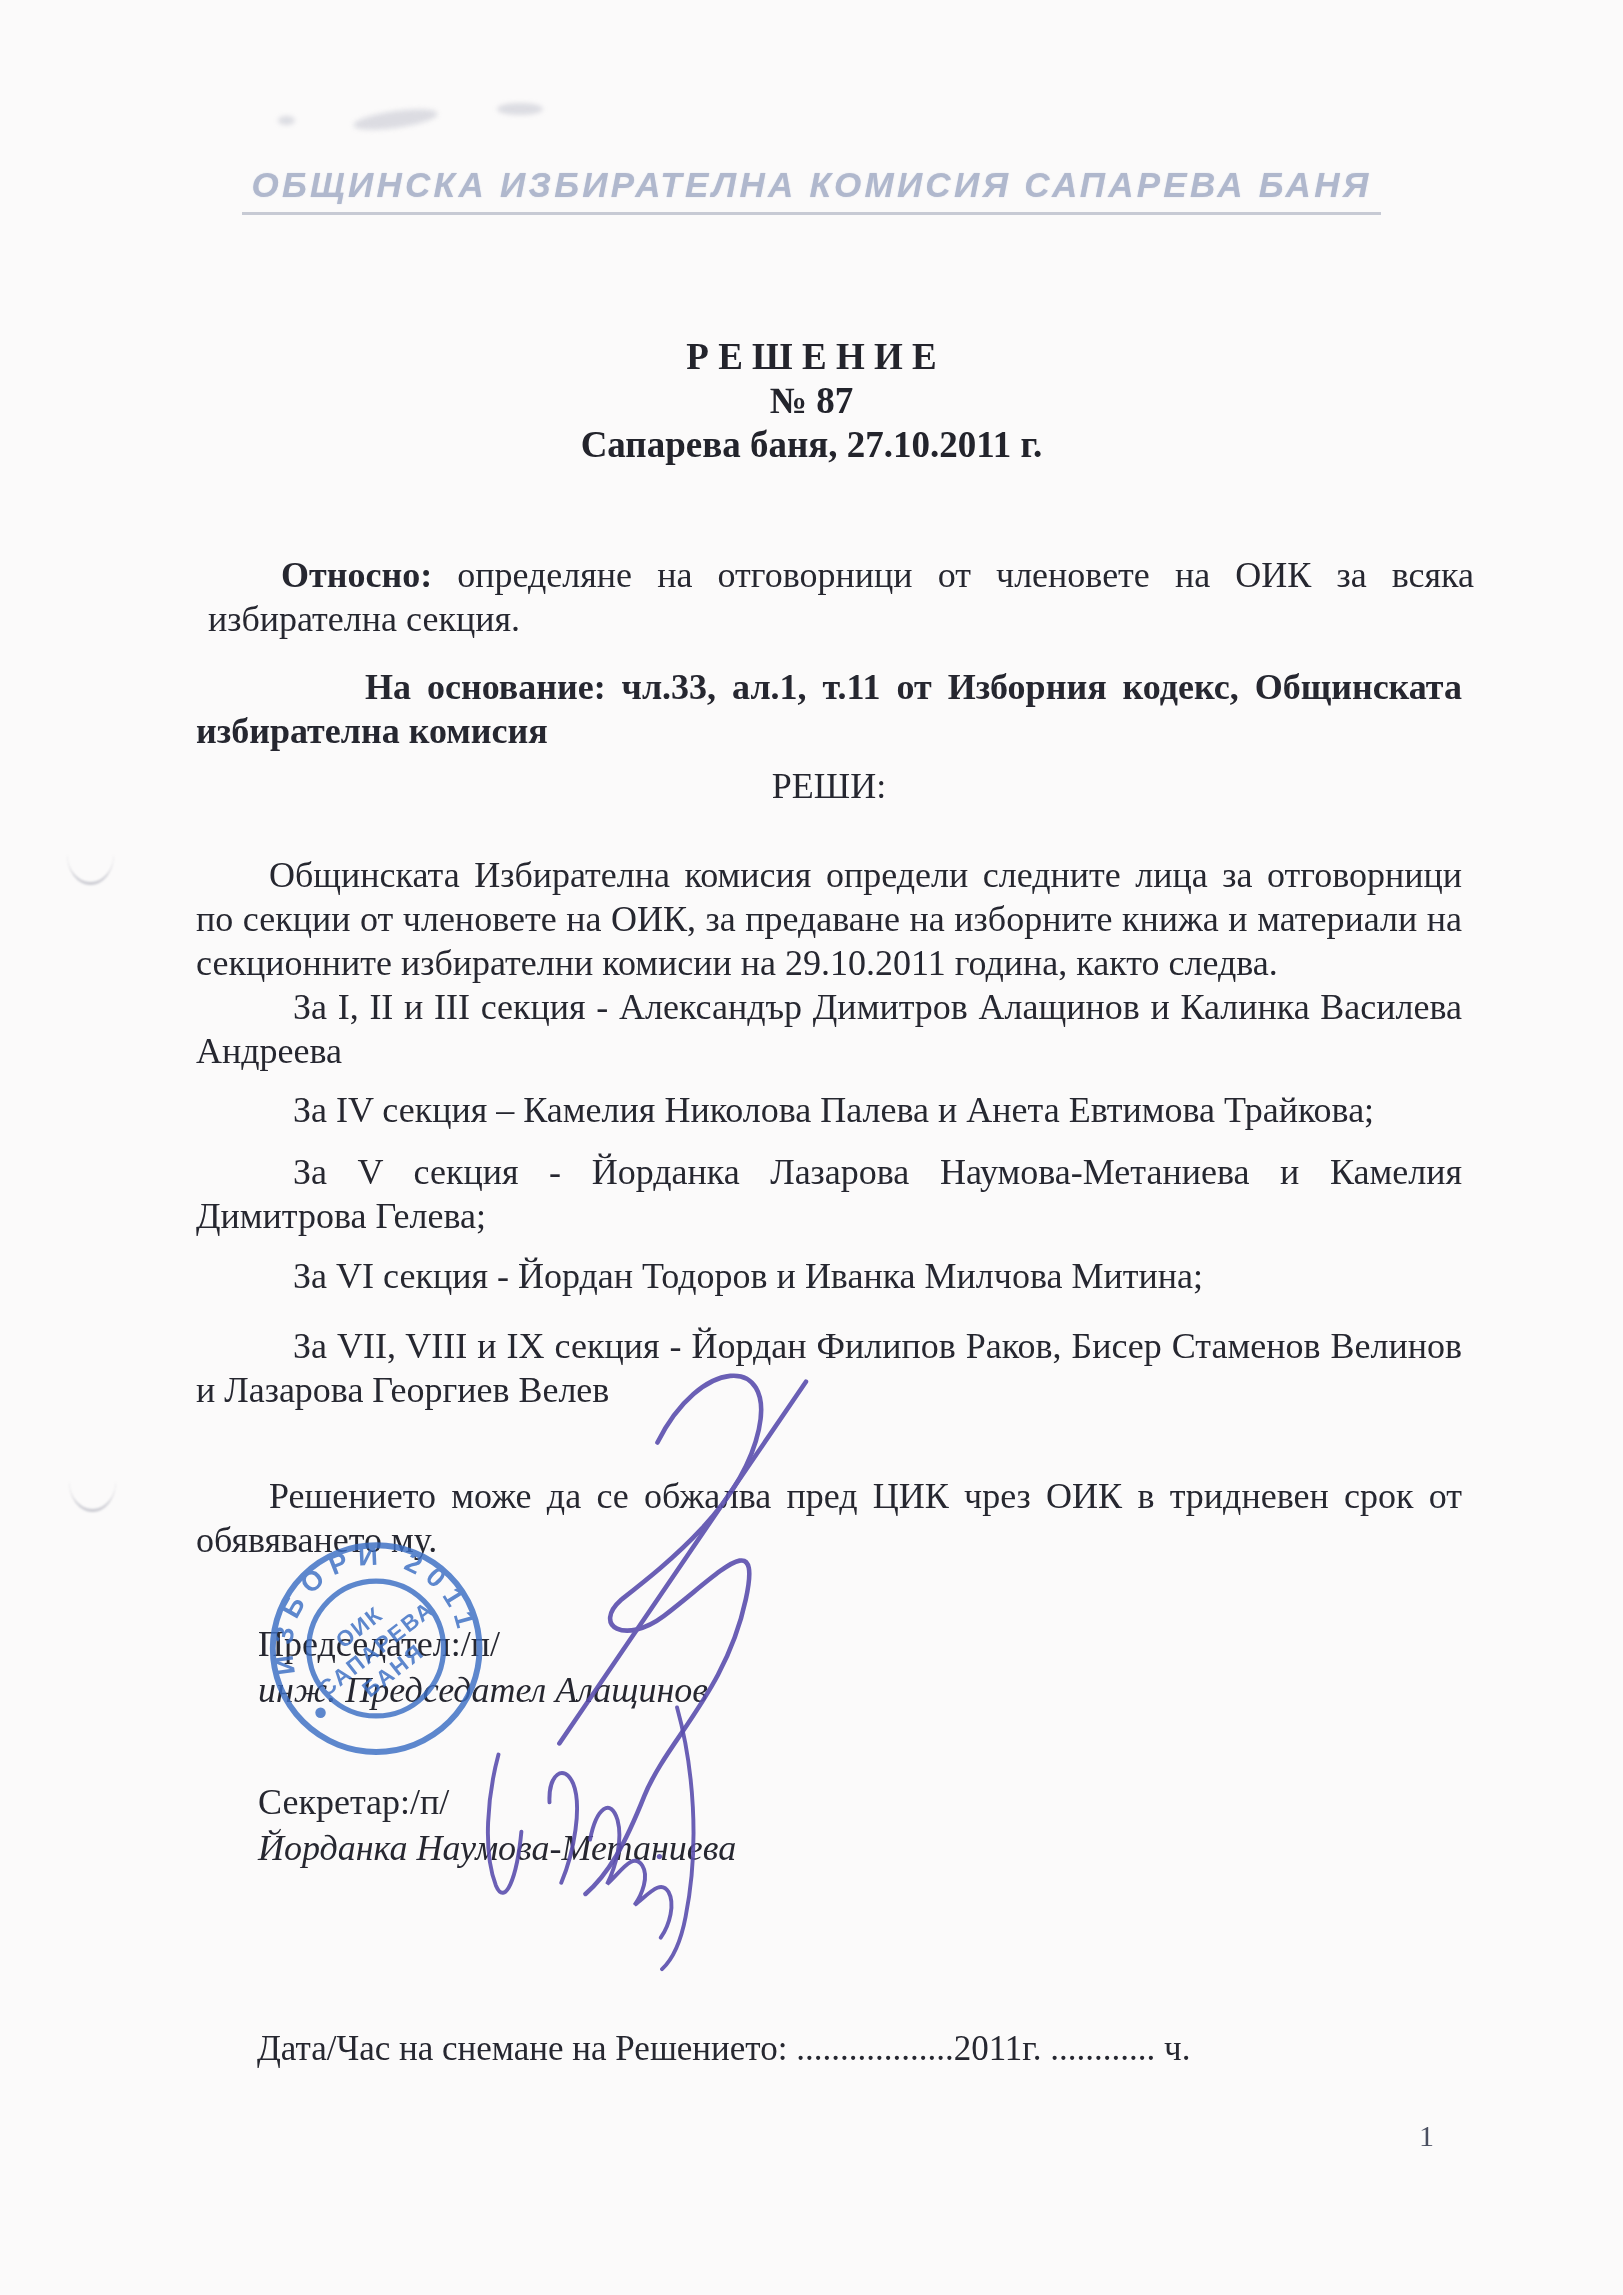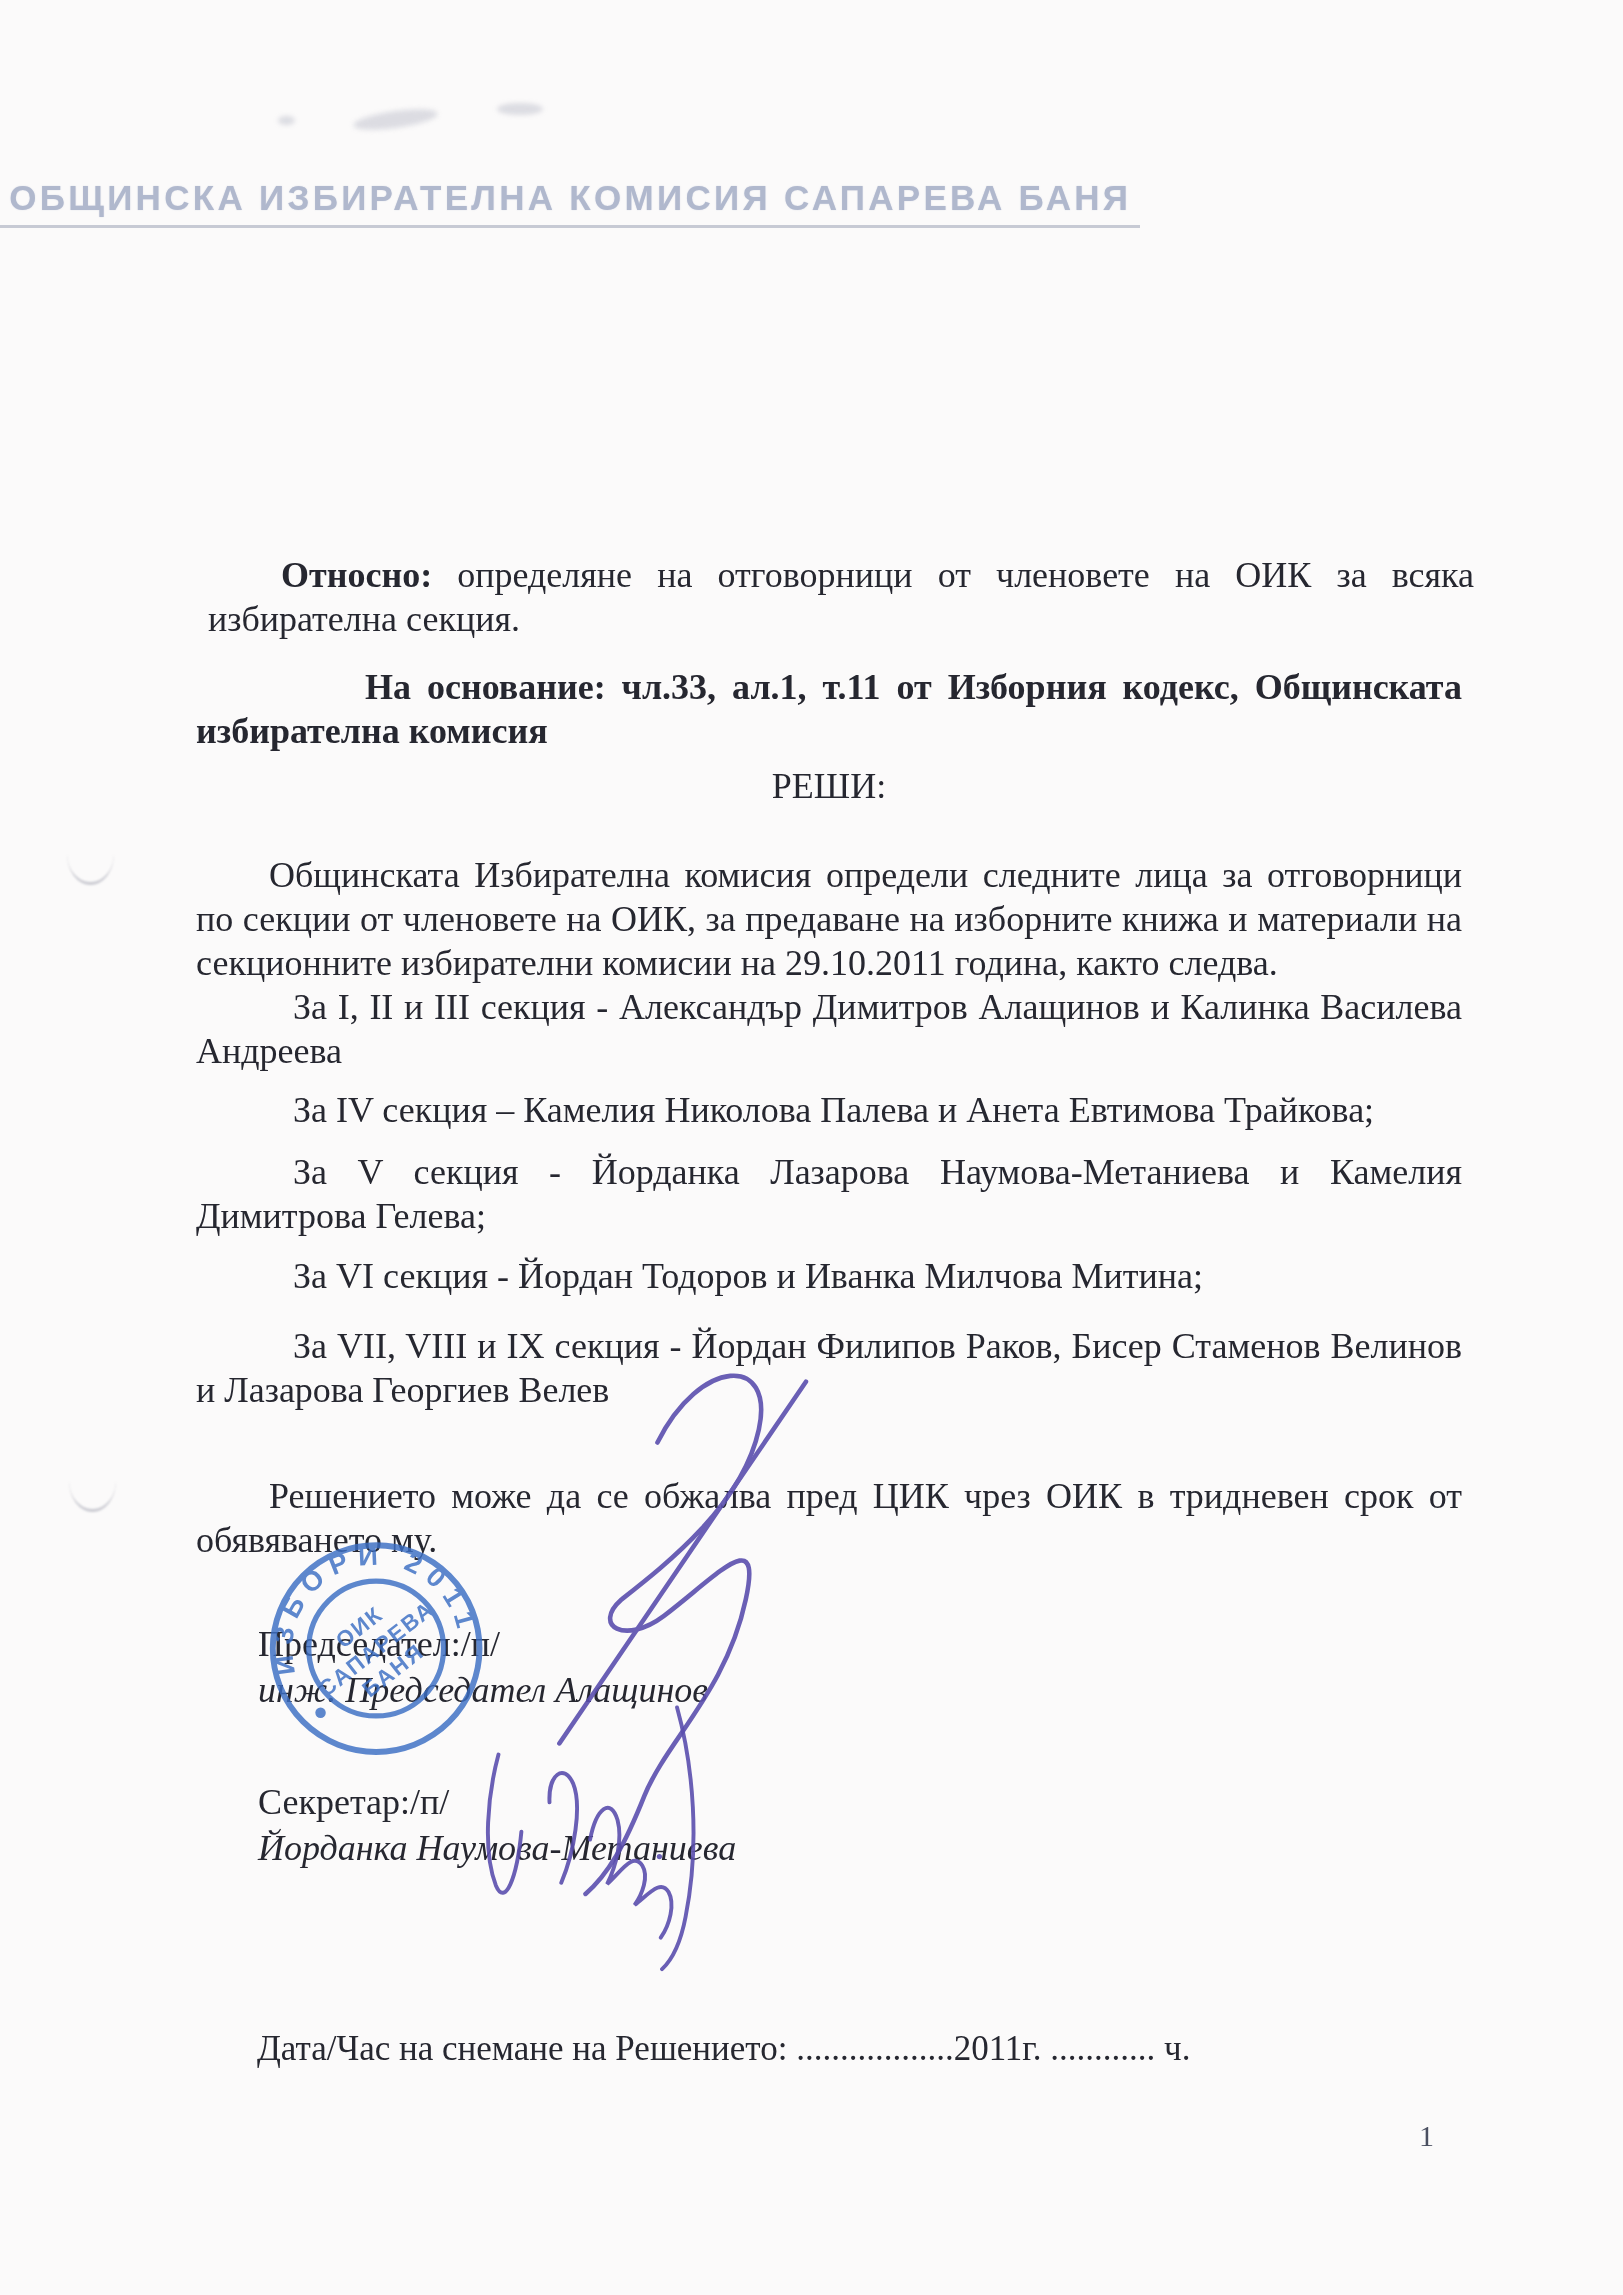--- a/index.html
+++ b/index.html
@@ -8,21 +8,23 @@
     width:1623px;height:2295px;
     margin:0 auto;
     background:#fbfafa;
     overflow:hidden;
     font-family:"Liberation Serif","DejaVu Serif",serif;
     color:#262730;
   }
   .abs{position:absolute;}
   
   .org-name{
-    left:0;right:0;top:178px;
+    left:0;right:0;top:165px;
+    text-align:center;
+    font-style:italic;
   }
   .org-name span{
     display:inline-block;
     font-family:"Liberation Sans","DejaVu Sans",sans-serif;
     font-weight:bold;
     font-size:35px;
     letter-spacing:3.3px;
     color:#a4adc6;
     opacity:.85;
     padding:0 9.2px 6.5px 9.2px;
@@ -97,20 +99,25 @@
   <div class="abs smudge" style="left:353px;top:111px;width:85px;height:17px;transform:rotate(-8deg);"></div>
   <div class="abs smudge" style="left:497px;top:103px;width:46px;height:11.8px;"></div>
 
   <div class="abs punch" style="left:67px;top:845px;"></div>
   <div class="abs punch" style="left:69px;top:1472px;"></div>
 
   <div class="abs org-name">
     <span>ОБЩИНСКА ИЗБИРАТЕЛНА КОМИСИЯ  САПАРЕВА БАНЯ</span>
   </div>
 
+  <div class="abs title-block">
+    <div>Р Е Ш Е Н И Е</div>
+    <div>№ 87</div>
+    <div>Сапарева баня, 27.10.2011 г.</div>
+  </div>
 
   <p class="abs para indent1" style="top:541px;margin:12px;"><span class="b">Относно:</span><span> определяне на отговорници от членовете на ОИК за всяка избирателна секция.</span></p>
 
   <p class="abs para indent2" style="top:665px;margin:0;font-weight:bold;">На основание:   чл.33, ал.1, т.11 от Изборния кодекс, Общинската избирателна комисия</p>
 
   <div class="abs para center" style="top:764px;">РЕШИ:</div>
 
   <p class="abs para indent1" style="top:853px;margin:0;">Общинската Избирателна комисия   определи следните лица  за отговорници по секции от членовете на ОИК, за предаване на изборните книжа и материали   на секционните избирателни комисии на 29.10.2011 година, както следва.</p>
 
   <p class="abs para indent3" style="top:985px;margin:0;">За I, II и III секция - Александър Димитров Алащинов и Калинка Василева Андреева</p>

